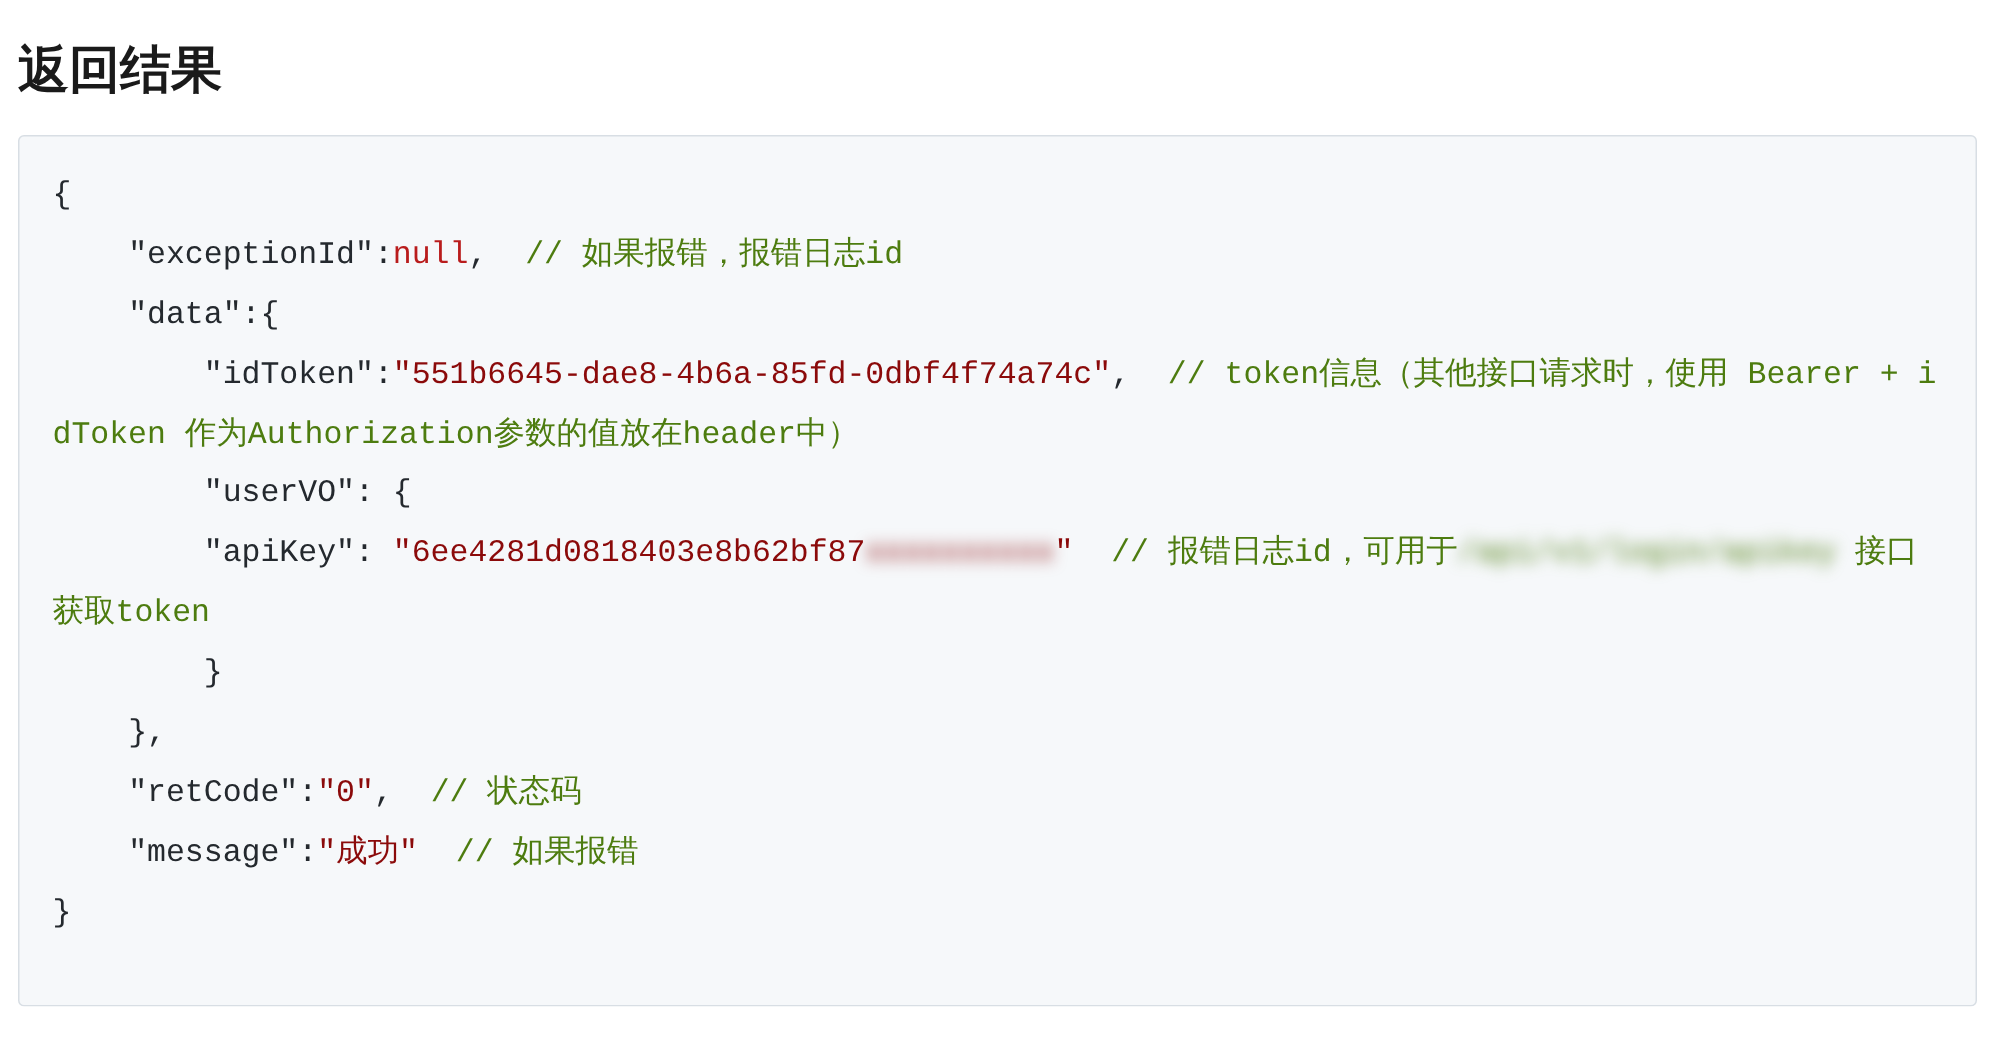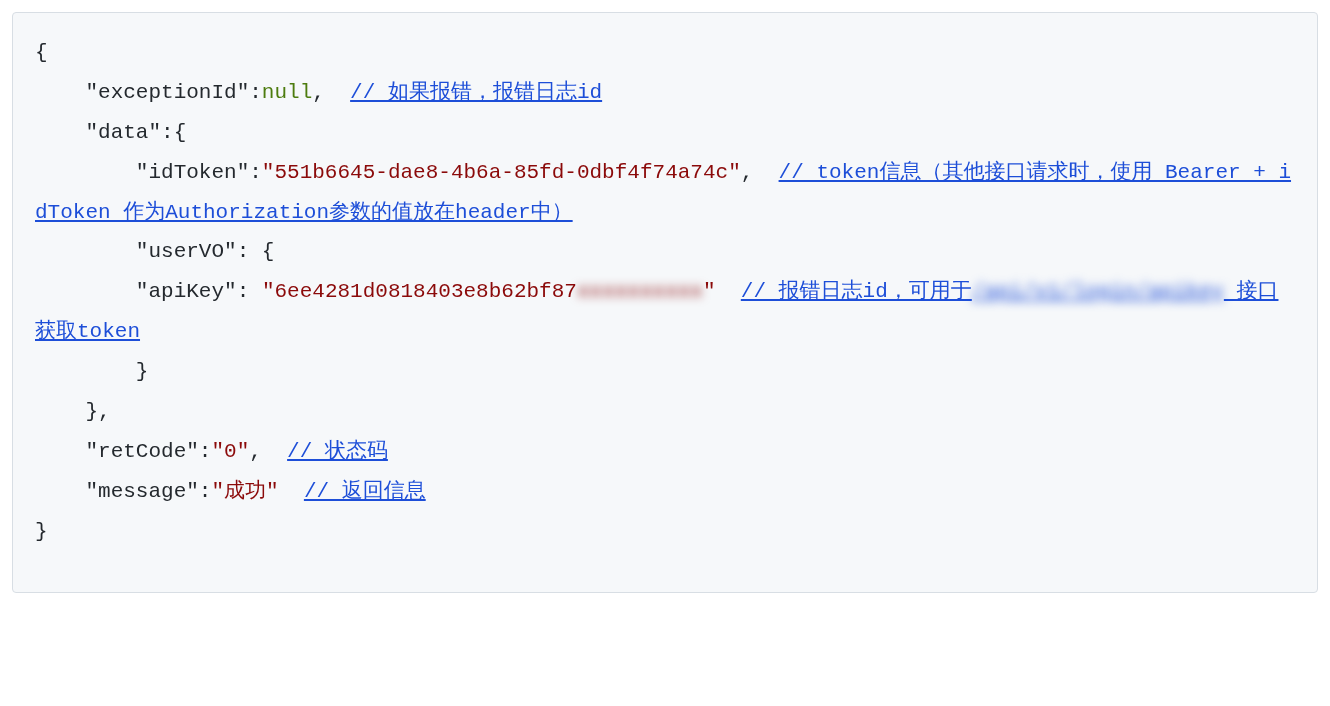--- a/index.html
+++ b/index.html
@@ -28,40 +28,41 @@
     font-family: "SFMono-Regular", Consolas, "Liberation Mono", Menlo, Courier, monospace;
     font-size: 21px;
     line-height: 1.9;
     white-space: pre-wrap;
     word-break: break-all;
     color: #24292e;
   }
   .code-block .pln { color: #24292e; }
   .code-block .key { color: #24292e; }       
   .code-block .str { color: #8b0a0a; }       
-  .code-block .nul { color: #4d7c0f; }       
-  .code-block .com { color: #1d4ed8; text-decoration: underline; }       
+  .code-block .nul { color: #b91c1c; }       
+  .code-block .com { color: #4d7c0f; }       
   .code-block .pun { color: #24292e; }       
   .blur {
     filter: blur(5px);
     user-select: none;
   }
 </style>
 </head>
 <body>
 
 <div class="page">
 
+  <h2 class="section-heading">返回结果</h2>
 
   <div class="code-block"><span class="pln">{</span>
     <span class="key">"exceptionId"</span><span class="pun">:</span><span class="nul">null</span><span class="pun">,</span>  <span class="com">// 如果报错，报错日志id</span>
     <span class="key">"data"</span><span class="pun">:{</span>
         <span class="key">"idToken"</span><span class="pun">:</span><span class="str">"551b6645-dae8-4b6a-85fd-0dbf4f74a74c"</span><span class="pun">,</span>  <span class="com">// token信息（其他接口请求时，使用 Bearer + idToken 作为Authorization参数的值放在header中）</span>
         <span class="key">"userVO"</span><span class="pun">: {</span>
         <span class="key">"apiKey"</span><span class="pun">: </span><span class="str">"6ee4281d0818403e8b62bf87</span><span class="str blur">xxxxxxxxxx</span><span class="str">"</span>  <span class="com">// 报错日志id，可用于</span><span class="com blur">/api/v1/login/apikey</span><span class="com"> 接口获取token</span>
         <span class="pun">}</span>
     <span class="pun">},</span>
     <span class="key">"retCode"</span><span class="pun">:</span><span class="str">"0"</span><span class="pun">,</span>  <span class="com">// 状态码</span>
-    <span class="key">"message"</span><span class="pun">:</span><span class="str">"成功"</span>  <span class="com">// 返回信息</span>
+    <span class="key">"message"</span><span class="pun">:</span><span class="str">"成功"</span>  <span class="com">// 如果报错</span>
 <span class="pun">}</span>
 </div>
 
 </div>
 
 </body></html>

